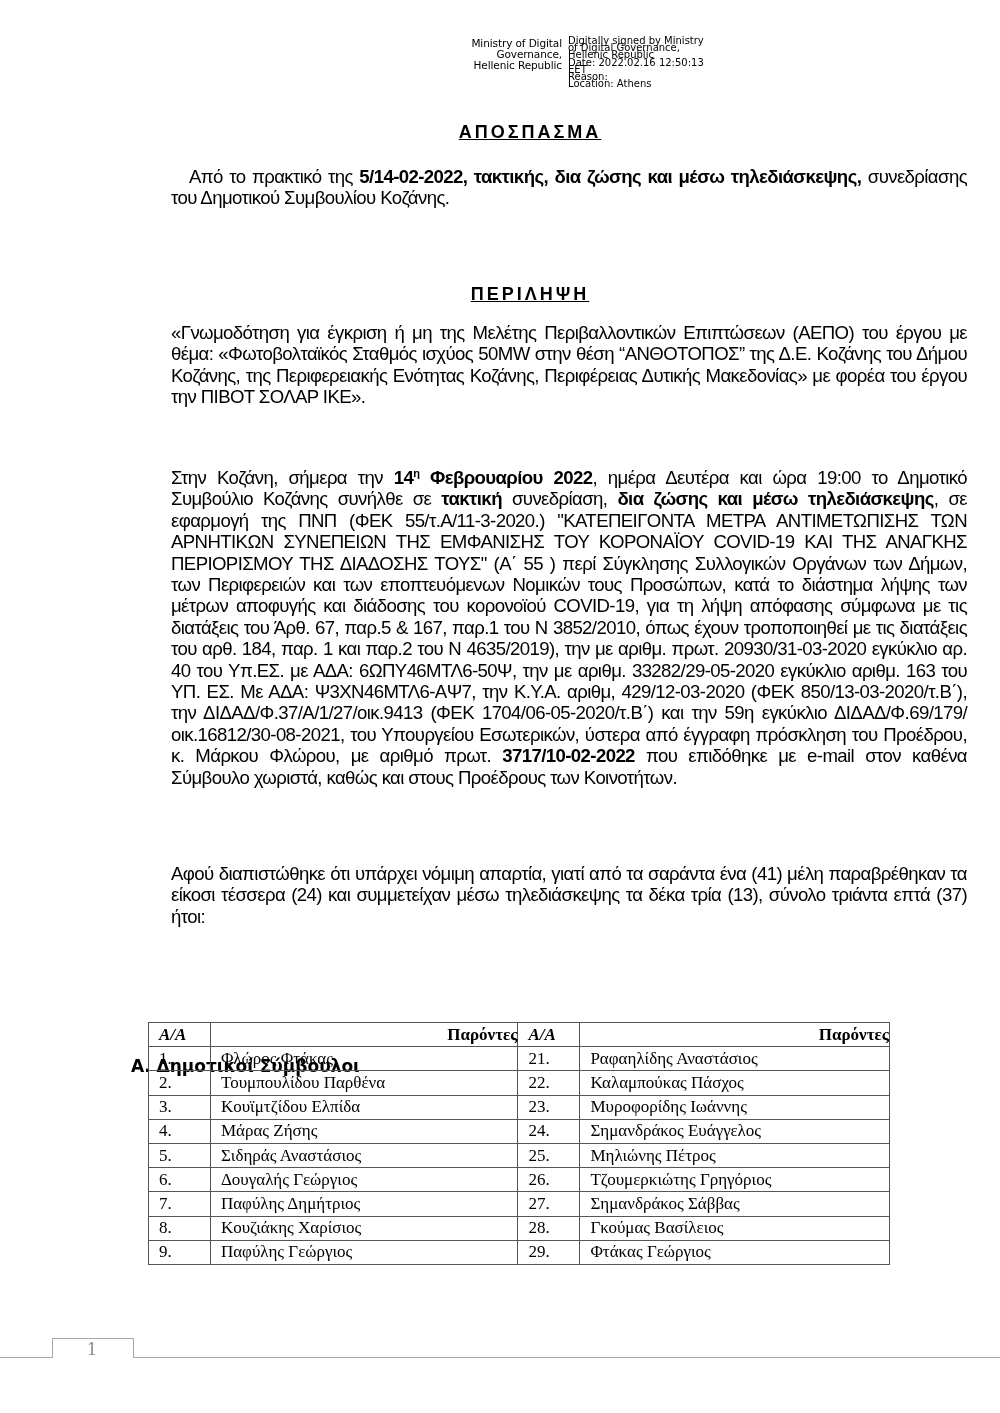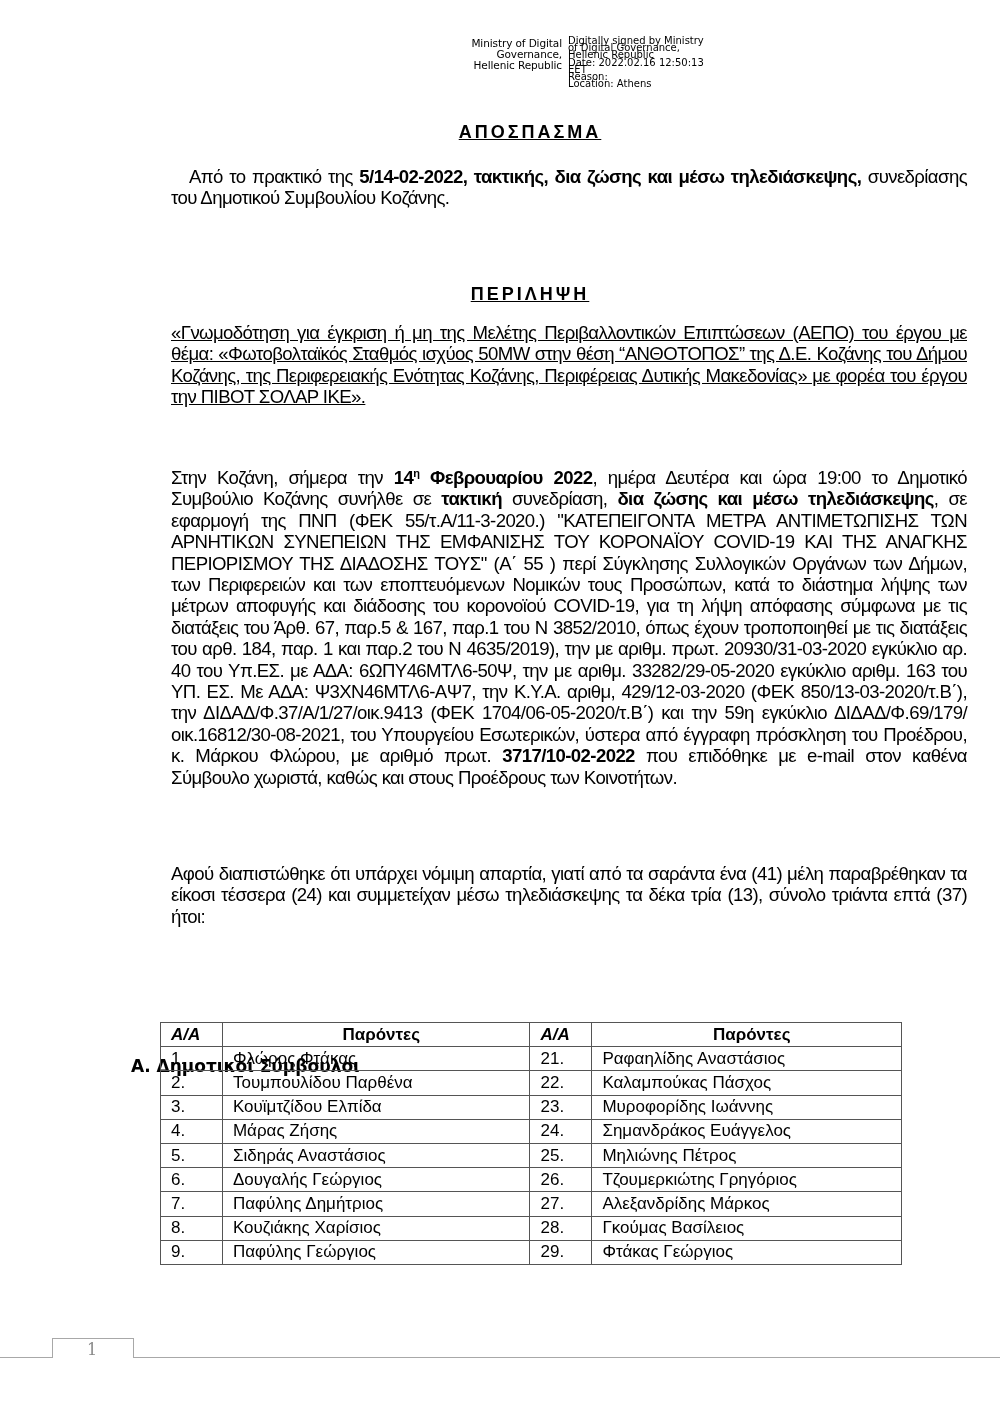--- a/index.html
+++ b/index.html
@@ -9,33 +9,33 @@
     .sig { position: absolute; top: 38px; left: 468px; display: flex; gap: 6px; }
     .sig-org { font-family: "DejaVu Sans", sans-serif; font-size: 10.5px; line-height: 11px; text-align: right; width: 94px; white-space: pre-line; letter-spacing: -0.1px; }
     .sig-details { font-family: "DejaVu Sans", sans-serif; font-size: 10px; line-height: 7.2px; white-space: pre-line; margin-top: -1px; }
     .title { position: absolute; left: 0; width: 1000px; text-align: center; font-family: "Liberation Sans", sans-serif; font-weight: bold; font-size: 18px; text-decoration: underline; letter-spacing: 3px; }
     .title-1 { top: 122px; left: 30px; }
     .title-2 { top: 284px; left: 30px; }
 
     .para { position: absolute; left: 131px; width: 796px; text-align: justify; font-family: "Liberation Sans", sans-serif; font-size: 18.6px; line-height: 21.4px; letter-spacing: -0.6px; word-spacing: 0px; margin-left: 40px; }
     .p-intro { top: 166px; text-indent: 18px; }
     .p-decision { top: 236px; left: 145px; }
-    .p-summary { top: 322px; text-decoration: underline; }
+    .p-summary { top: 322px; }
     .p-main { top: 467px; }
     .p-quorum { top: 863px; }
     .b { font-weight: bold; }
     sup { font-size: 11px; line-height: 0; vertical-align: 7px; }
 
     .section-a { position: absolute; left: 131px; top: 1056px; font-family: "DejaVu Sans", sans-serif; font-weight: bold; font-size: 17px; }
 
-    table.members { position: absolute; left: 160px; top: 1022px; border-collapse: collapse; font-family: Liberation Sans, sans-serif; font-size: 17px; width: 742px; }
+    table.members { position: absolute; left: 148px; top: 1022px; border-collapse: collapse; font-family: Liberation Serif, serif; font-size: 17px; width: 742px; }
     table.members th, table.members td { border: 1px solid #555; height: 23.2px; padding: 0 0 0 10px; text-align: left; line-height: 20px; }
     table.members th { font-weight: bold; }
     table.members th.aa { font-style: italic; }
-    table.members th.name { text-align: center; }
+    table.members th.name { text-align: right; }
     col.c1 { width: 62px; } col.c2 { width: 308px; } col.c3 { width: 62px; } col.c4 { width: 310px; }
     table.members td.num { padding-left: 10px; }
 
     .footer-line { position: absolute; top: 1357px; left: 0; width: 1000px; height: 0; border-top: 1.5px solid #a8a8a8; }
     .page-tab { position: absolute; top: 1338px; left: 52px; width: 80px; height: 19px; border: 1.5px solid #a8a8a8; border-bottom: none; background: #fff; }
     .page-num { position: absolute; top: 1340px; left: 52px; width: 80px; text-align: center; font-family: "DejaVu Serif", serif; font-size: 16px; color: #888; }
   </style>
 </head>
 <body>
 
@@ -118,21 +118,21 @@
         <tr>
           <td class="num">6.</td>
           <td>Δουγαλής Γεώργιος</td>
           <td class="num">26.</td>
           <td>Τζουμερκιώτης Γρηγόριος</td>
         </tr>
         <tr>
           <td class="num">7.</td>
           <td>Παφύλης Δημήτριος</td>
           <td class="num">27.</td>
-          <td>Αλεξανδρίδης Μάρκος</td>
+          <td>Σημανδράκος Σάββας</td>
         </tr>
         <tr>
           <td class="num">8.</td>
           <td>Κουζιάκης Χαρίσιος</td>
           <td class="num">28.</td>
           <td>Γκούμας Βασίλειος</td>
         </tr>
         <tr>
           <td class="num">9.</td>
           <td>Παφύλης Γεώργιος</td>

